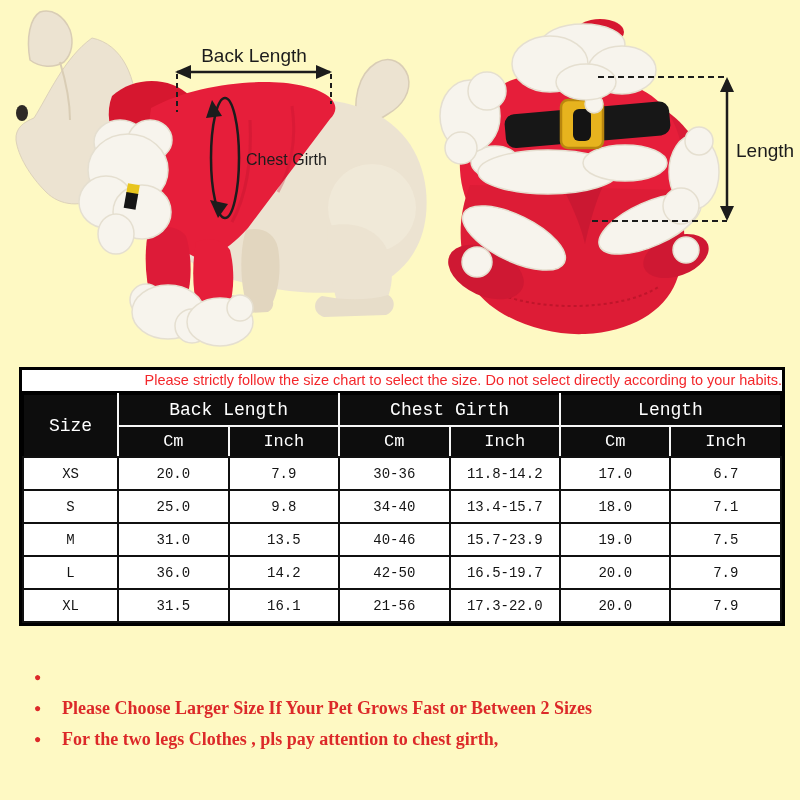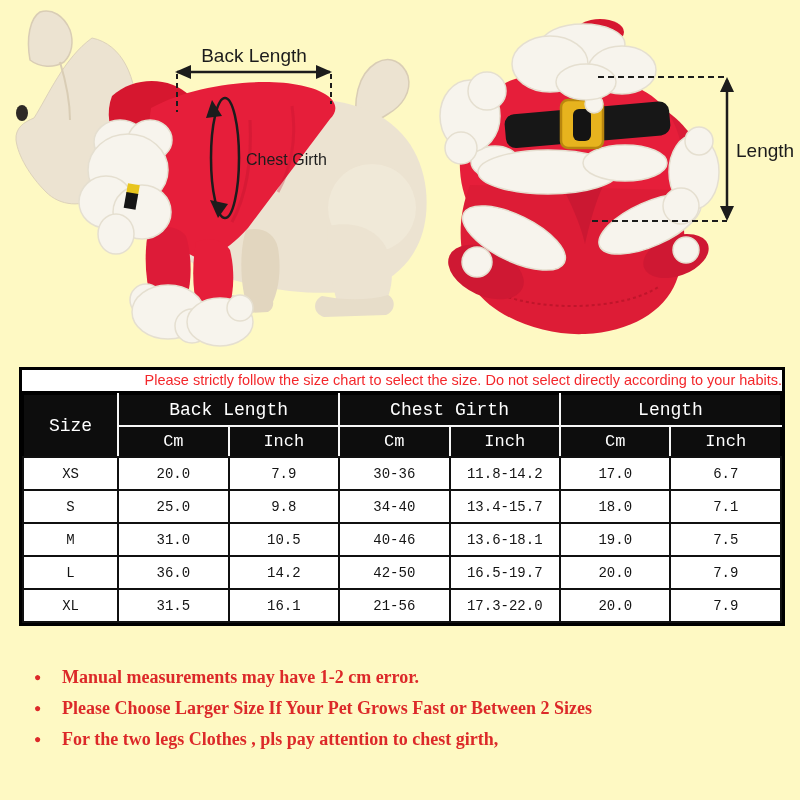--- a/index.html
+++ b/index.html
@@ -229,23 +229,23 @@
           <td>25.0</td>
           <td>9.8</td>
           <td>34-40</td>
           <td>13.4-15.7</td>
           <td>18.0</td>
           <td>7.1</td>
         </tr>
         <tr>
           <th>M</th>
           <td>31.0</td>
-          <td>10.5</td>
+          <td>13.5</td>
           <td>40-46</td>
-          <td>13.6-18.1</td>
+          <td>15.7-23.9</td>
           <td>19.0</td>
           <td>7.5</td>
         </tr>
         <tr>
           <th>L</th>
           <td>36.0</td>
           <td>14.2</td>
           <td>42-50</td>
           <td>16.5-19.7</td>
           <td>20.0</td>
@@ -260,21 +260,20 @@
           <td>20.0</td>
           <td>7.9</td>
         </tr>
       </tbody>
     </table>
   </div>
 
   <div class="notes">
     <div class="note">
       <span class="bullet">●</span>
-      <span>Manual measurements may have 1-2 cm error.</span>
     </div>
     <div class="note">
       <span class="bullet">●</span>
       <span>Please Choose Larger Size If Your Pet Grows Fast or Between 2 Sizes</span>
     </div>
     <div class="note">
       <span class="bullet">●</span>
       <span>For the two legs Clothes , pls pay attention to chest girth,</span>
     </div>
   </div>

